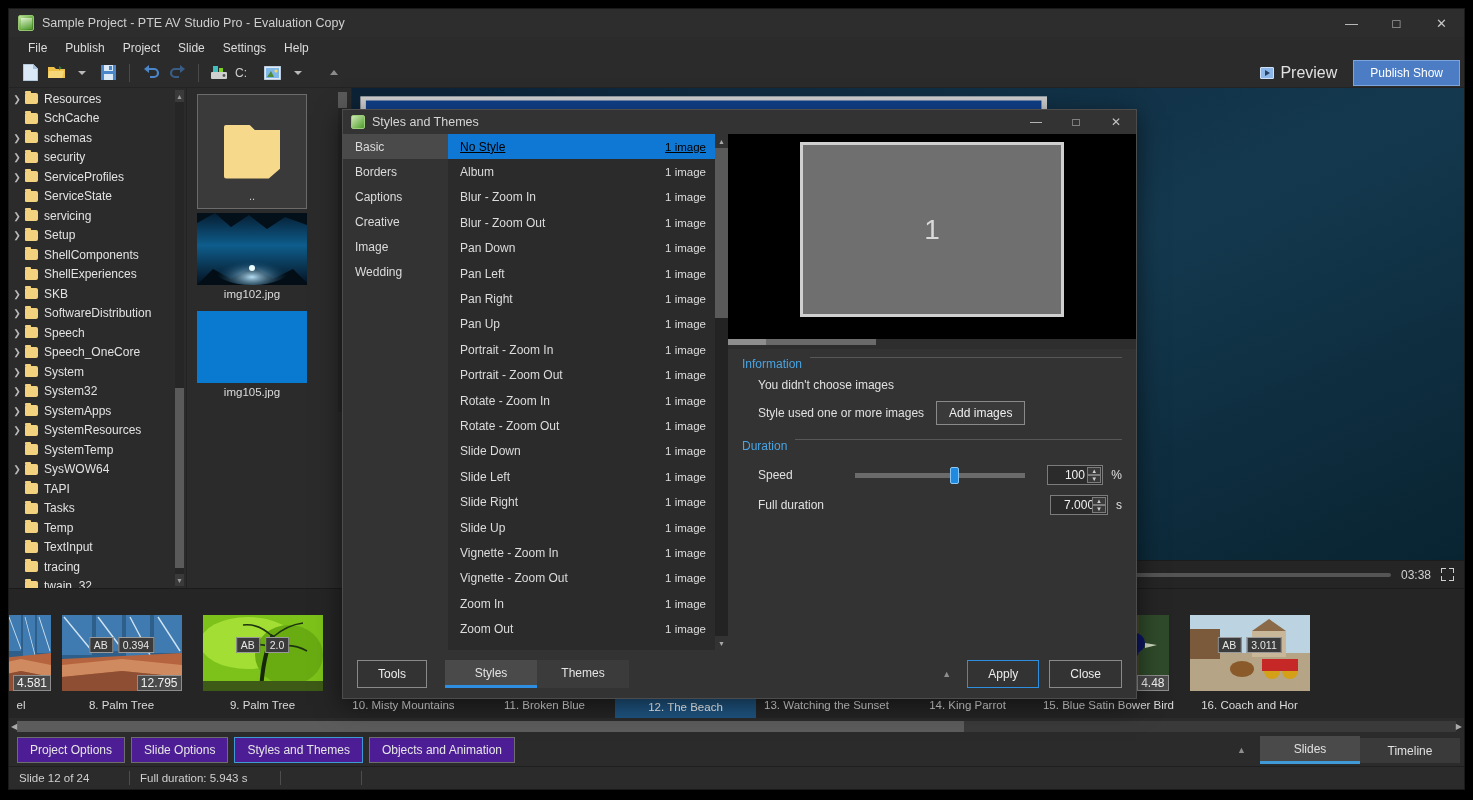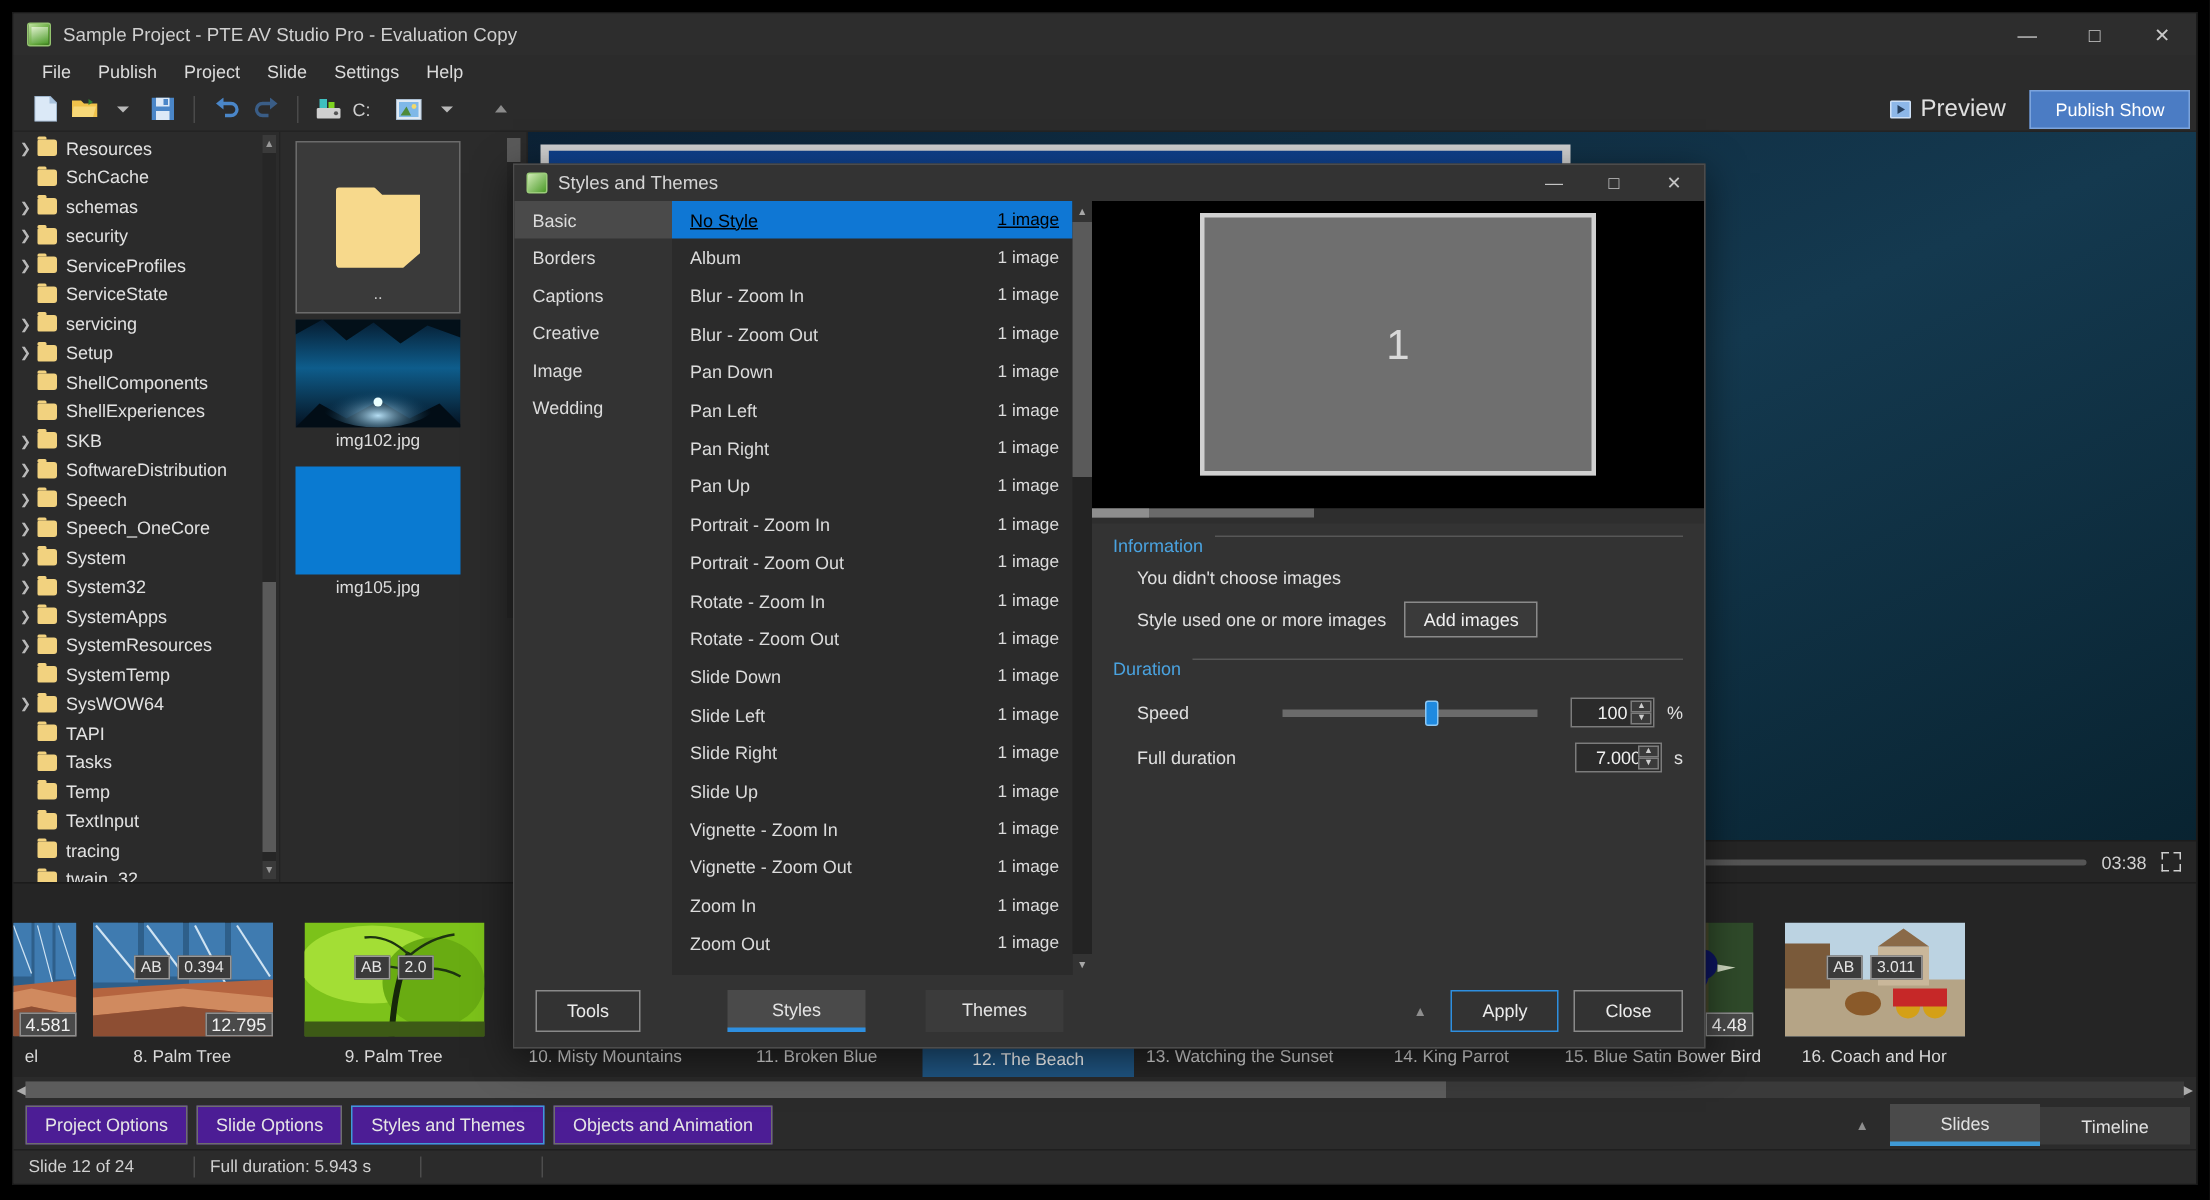--- a/index.html
+++ b/index.html
@@ -201,21 +201,21 @@
   .spin{ width:64px; height:20px; border:1px solid #7c7c7c; background:#2b2b2b; position:relative;
      display:flex; align-items:center; justify-content:center; color:#f0f0f0; font-size:12px;}
   .spin .btns{ position:absolute; right:1px; top:1px; bottom:1px; width:14px; display:flex; flex-direction:column;}
   .spin .btns i{ flex:1; border:1px solid #7c7c7c; background:#3a3a3a; display:flex; align-items:center;justify-content:center;
      color:#cfcfcf; font-size:6px; font-style:normal;}
   .unit{ margin-left:8px; color:#e0e0e0; font-size:12px;}
   .dlg-foot{ flex:0 0 48px; background:#333; display:flex; align-items:center; padding:0 14px; position:relative; gap:0;}
   .foot-btn{ border:1px solid #8a8a8a; background:#333; color:#ececec; font-size:12px; padding:6px 20px;}
   .foot-btn.primary{ border:1px solid #2e8fe0; }
   .seg{ display:flex; margin-left:18px;}
-  .seg div{ width:92px; text-align:center; font-size:12px; color:#e4e4e4; padding:6px 0 5px; background:#3b3b3b;margin-left:40px;}
+  .seg div{ width:92px; text-align:center; font-size:12px; color:#e4e4e4; padding:6px 0 5px; background:#3b3b3b;}
   .seg div.sel{ background:#4a4a4a; border-bottom:3px solid #2e8fe0;}
   .foot-right{ position:absolute; right:14px; display:flex; align-items:center; gap:10px;}
 
   .imgbox{ width:100%; height:100%; display:block;}
 </style>
 </head>
 <body>
 
 <div id="app">
 

